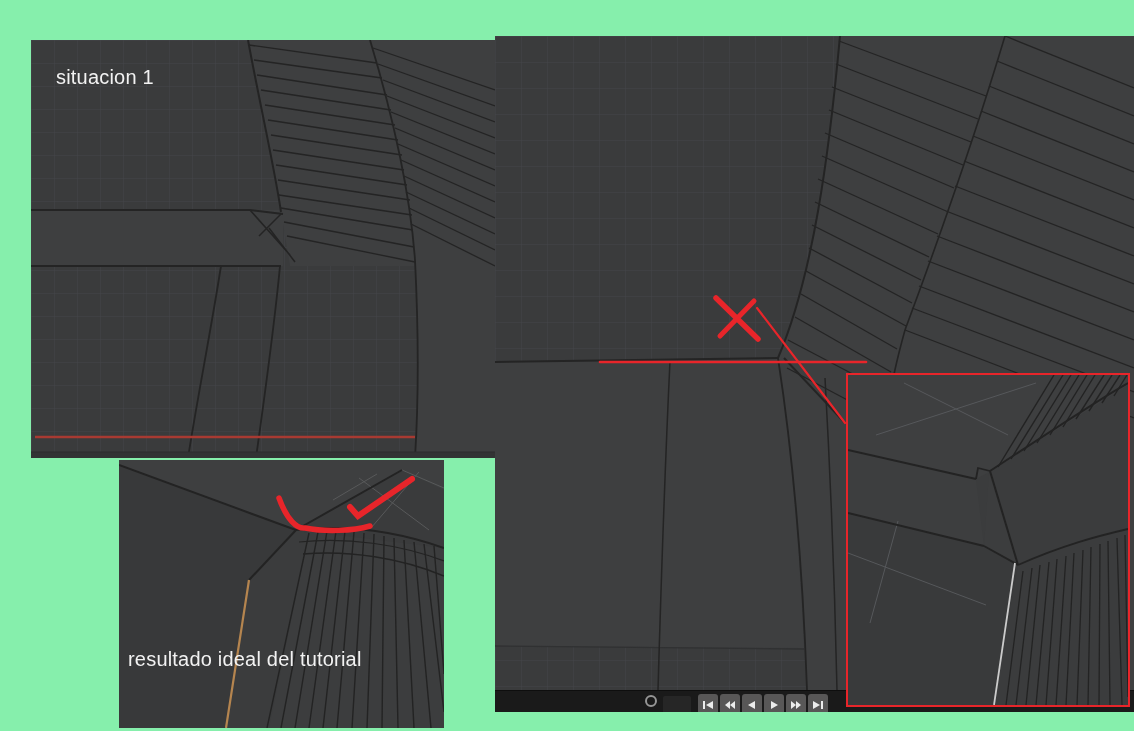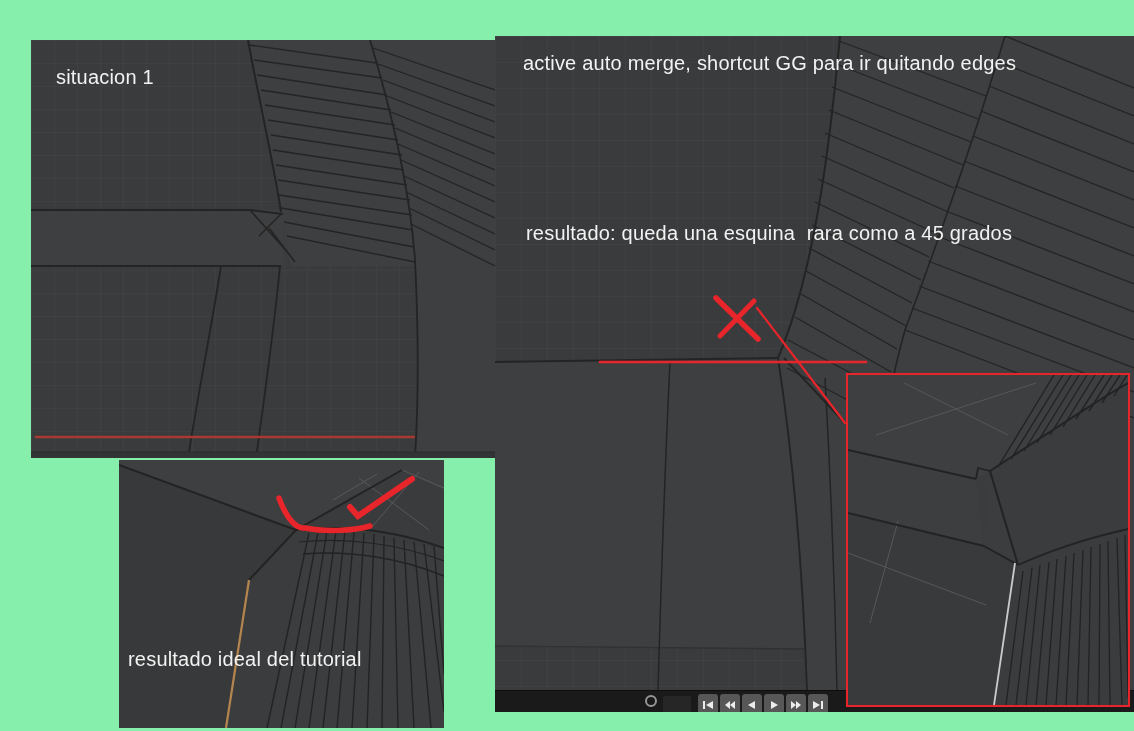--- a/index.html
+++ b/index.html
@@ -99,22 +99,20 @@
         <path d="M330,342 C336,450 340,560 342,654" stroke-width="1.5"></path>
         <path d="M289,322 L350,387" stroke-width="2"></path>
       </g>
       <g stroke="#e8252a" fill="none" stroke-linecap="round">
         <path d="M105,326 L371,326" stroke-width="2.6"></path>
         <path d="M221,262 L263,303" stroke-width="5.5"></path>
         <path d="M259,265 L225,300" stroke-width="5"></path>
         <path d="M262,272 L350,387" stroke-width="2.2"></path>
       </g>
     </svg>
-    <div class="note" id="automerge-note">active auto merge, shortcut GG para ir quitando edges</div>
-    <div class="note" id="result-note">resultado: queda una esquina  rara como a 45 grados</div>
 
     <div class="timeline">
       <div class="tl-record"></div>
       <div class="tl-field"></div>
       <div class="tl-buttons">
         <button class="tl-btn">
           <svg width="12" height="10" viewBox="0 0 12 10" fill="#ececec">
             <rect x="1" y="1" width="2" height="8"></rect>
               <polygon points="11,1 11,9 4,5"></polygon>
             </svg>

